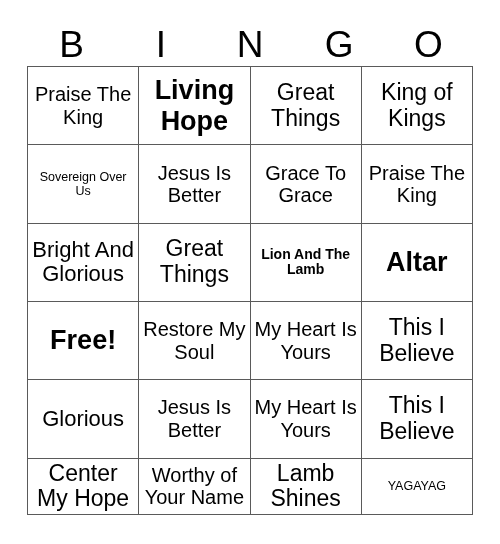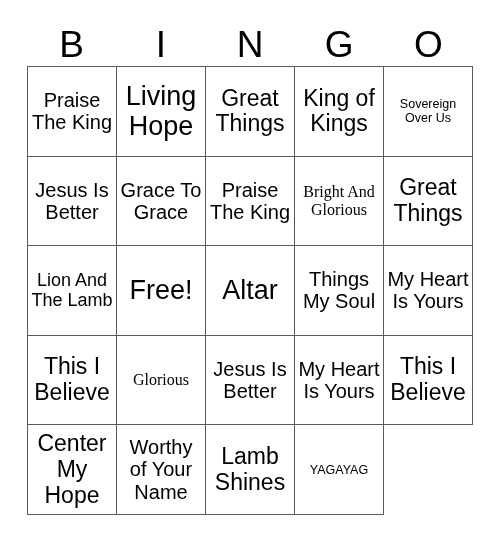--- a/index.html
+++ b/index.html
@@ -46,21 +46,21 @@
   }
 
   
   #bingo-grid {
     position: absolute;
     left: 27px;
     top: 66px;
     width: 446px;
     height: 449px;
     display: grid;
-    grid-template-columns: repeat(5, 1fr);
+    grid-template-columns: repeat(4, 1fr);
     grid-template-rows: repeat(5, 1fr);
     border-top: 1px solid #5a5a5a;
     border-left: 1px solid #5a5a5a;
     box-sizing: border-box;
     background: #ffffff;
   }
   .bingo-cell {
     border-right: 1px solid #5a5a5a;
     border-bottom: 1px solid #5a5a5a;
     box-sizing: border-box;
@@ -74,25 +74,25 @@
   }
   .cell-text {
     display: block;
     width: 100%;
     line-height: 1.12;
     color: #000000;
     word-wrap: break-word;
   }
 
   
-  .fs-xl  { font-size: 27px; }
+  .fs-xl  { font-size: 27px; font-weight: bold; }
   .fs-lg  { font-size: 23px; text-align: center; }
   .fs-md  { font-size: 20px; }
-  .fs-sm  { font-size: 16px; font-family: Liberation Serif, serif; }
-  .fs-xs  { font-size: 18px; }
+  .fs-sm  { font-size: 22px; }
+  .fs-xs  { font-size: 14px; font-weight: bold; }
   .fs-xxs { font-size: 12.5px; }
 </style>
 </head>
 <body>
 
 <div id="bingo-card">
 
   <div id="header-row">
     <div class="header-letter">B</div>
     <div class="header-letter">I</div>
@@ -129,27 +129,27 @@
       <div class="bingo-cell">
         <span class="cell-text fs-sm">Bright And Glorious</span>
       </div>
       <div class="bingo-cell">
         <span class="cell-text fs-lg">Great Things</span>
       </div>
       <div class="bingo-cell">
         <span class="cell-text fs-xs">Lion And The Lamb</span>
       </div>
       <div class="bingo-cell">
+        <span class="cell-text fs-xl">Altar</span>
+      </div>
+      <div class="bingo-cell">
         <span class="cell-text fs-xl">Free!</span>
       </div>
       <div class="bingo-cell">
-        <span class="cell-text fs-xl">Altar</span>
-      </div>
-      <div class="bingo-cell">
-        <span class="cell-text fs-md">Things My Soul</span>
+        <span class="cell-text fs-md">Restore My Soul</span>
       </div>
       <div class="bingo-cell">
         <span class="cell-text fs-md">My Heart Is Yours</span>
       </div>
       <div class="bingo-cell">
         <span class="cell-text fs-lg">This I Believe</span>
       </div>
       <div class="bingo-cell">
         <span class="cell-text fs-sm">Glorious</span>
       </div>

